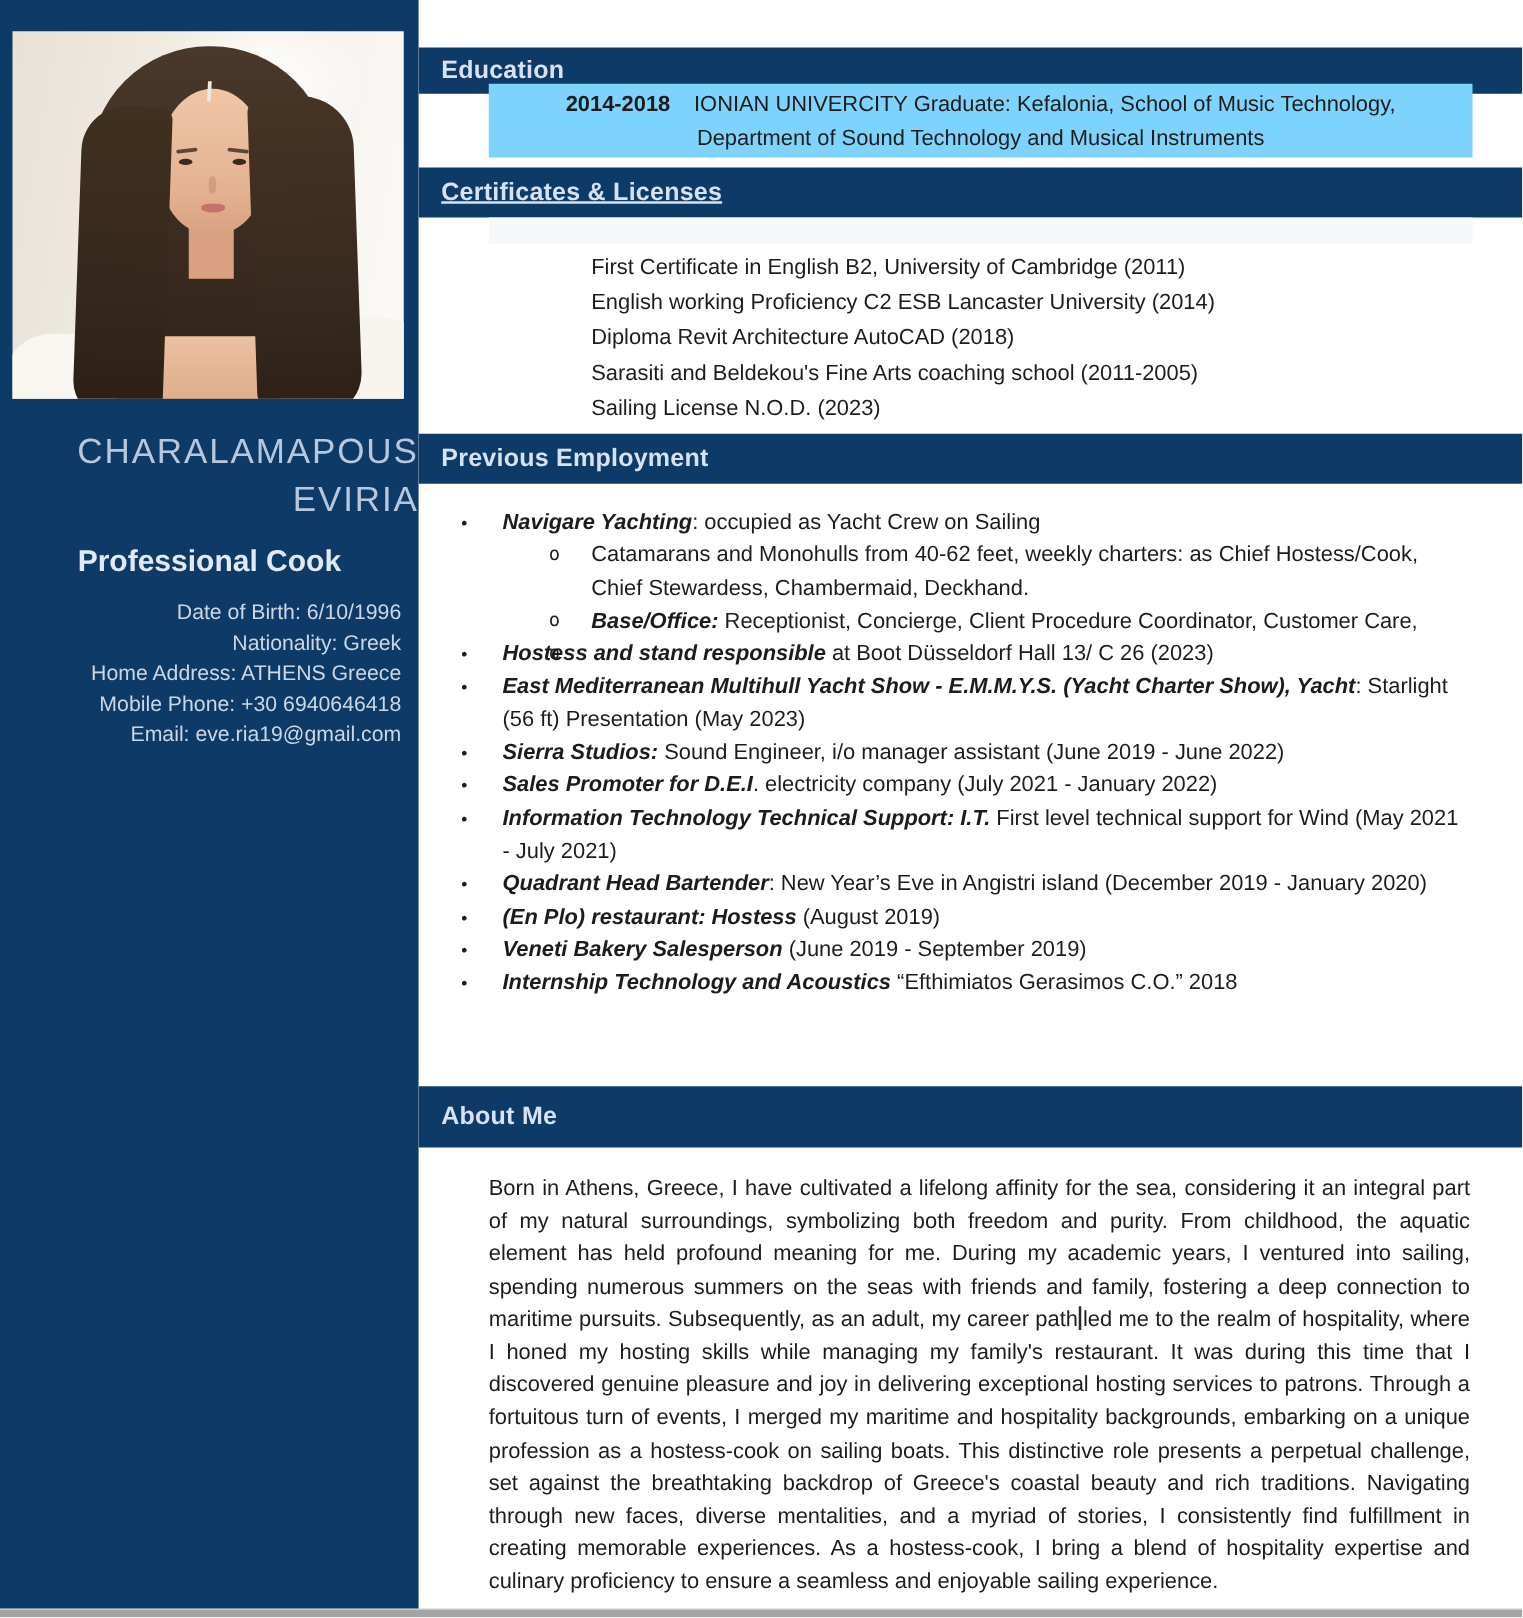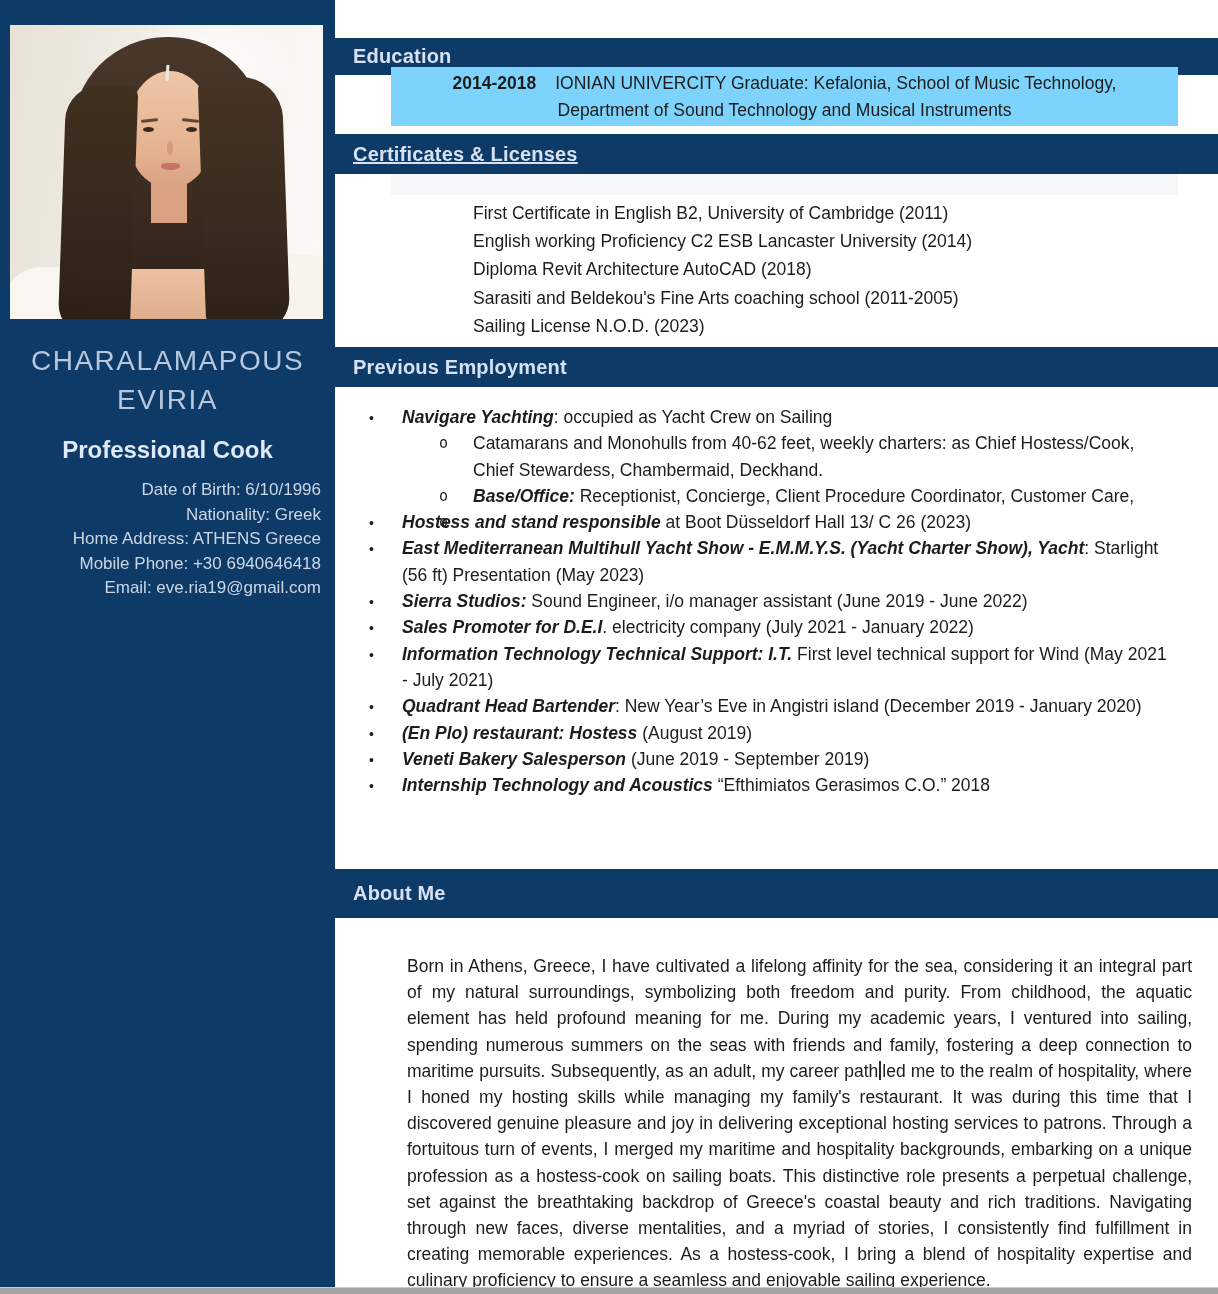--- a/index.html
+++ b/index.html
@@ -24,21 +24,21 @@
   .ph-brow { position:absolute; top:48px; width:17px; height:3px; border-radius:2px; background:#5d4632; }
   .ph-brow.l { left:14px; transform:rotate(-6deg);} .ph-brow.r { right:14px; transform:rotate(6deg);}
   .ph-eye { position:absolute; top:56px; width:11px; height:5px; border-radius:50%; background:#3a2b22; }
   .ph-eye.l { left:16px; } .ph-eye.r { right:16px; }
   .ph-nose { position:absolute; left:40px; top:70px; width:6px; height:14px; border-radius:40%; background:rgba(195,140,105,.55); }
   .ph-lips { position:absolute; left:34px; top:92px; width:19px; height:7px; border-radius:45% 45% 60% 60%; background:#c4726a; }
   .ph-hair-l { position:absolute; left:52px; top:60px; width:72px; height:250px; border-radius:36px 10px 18px 30px; background:linear-gradient(180deg,#40301f 0%,#35271c 60%,#2b1f16 100%); transform:rotate(2deg); }
   .ph-hair-r { position:absolute; left:192px; top:52px; width:84px; height:256px; border-radius:12px 42px 34px 20px; background:linear-gradient(180deg,#463424 0%,#382a1e 60%,#2c2017 100%); transform:rotate(-2deg); }
   .ph-part { position:absolute; left:156px; top:40px; width:3px; height:16px; background:#efe9df; transform:rotate(3deg); }
 
-  .name { position:absolute; left:0; top:341px; width:335px; text-align:center; color:#b7c8de; font-size:28px; line-height:39px; letter-spacing:1.5px; }
+  .name { position:absolute; left:0; top:341px; width:335px; text-align:right; color:#b7c8de; font-size:28px; line-height:39px; letter-spacing:1.5px; }
   .job-title { position:absolute; left:0; top:436px; width:335px; text-align:center; color:#e0e9f4; font-size:24px; font-weight:bold; }
   .contact { position:absolute; right:14px; top:478px; width:310px; text-align:right; color:#ccd7e5; font-size:17px; line-height:24.6px; }
 
   
   .content { position:absolute; left:335px; top:0; width:883px; height:1287px; background:#ffffff; color:#1c1c1c; }
   .bar { position:absolute; left:0; width:883px; background:#0e3a67; color:#d6e2f3; font-size:20px; font-weight:bold; letter-spacing:.2px; display:flex; align-items:center; padding-left:18px; }
   .bar-education  { top:22px;   height:37px;margin-top:16px; }
   .bar-certs      { top:134px; height:40px;text-decoration:underline; }
   .bar-emp        { top:347px; height:40px; }
   .bar-about      { top:869px; height:49px; }
@@ -52,21 +52,21 @@
 
   .emp-list { position:absolute; left:0; top:404px; width:840px; font-size:17.5px; line-height:26.3px; }
   .emp-item { position:relative; }
   .emp-item .marker { position:absolute; }
   .emp-item.lvl1 { padding-left:67px; }
   .emp-item.lvl1 .marker { left:34px; font-size:14px; top:1px; }
   .emp-item.lvl2 { padding-left:138px; }
   .emp-item.lvl2 .marker { left:104px; font-size:15px; font-family:"DejaVu Sans Mono", monospace; }
   .b { font-weight:bold;font-style:italic; }
 
-  .about-text { position:absolute; left:56px; top:937px; width:785px; margin:16px; text-align:justify; font-size:17.5px; line-height:26.2px; }
+  .about-text { position:absolute; left:56px; top:937px; width:785px; margin:0; text-align:justify; font-size:17.5px; line-height:26.2px; }
   .caret { display:inline-block; width:2px; height:19px; background:#2b2b2b; vertical-align:-3px; margin:0 1px; }
 
   .footer-strip { position:absolute; left:0; top:1287px; width:1218px; height:7px; background:#a4a4a4; border-top:1px solid #c9c9c9; }
 </style>
 </head>
 <body>
 
 <div class="page">
 
   <aside class="sidebar">

